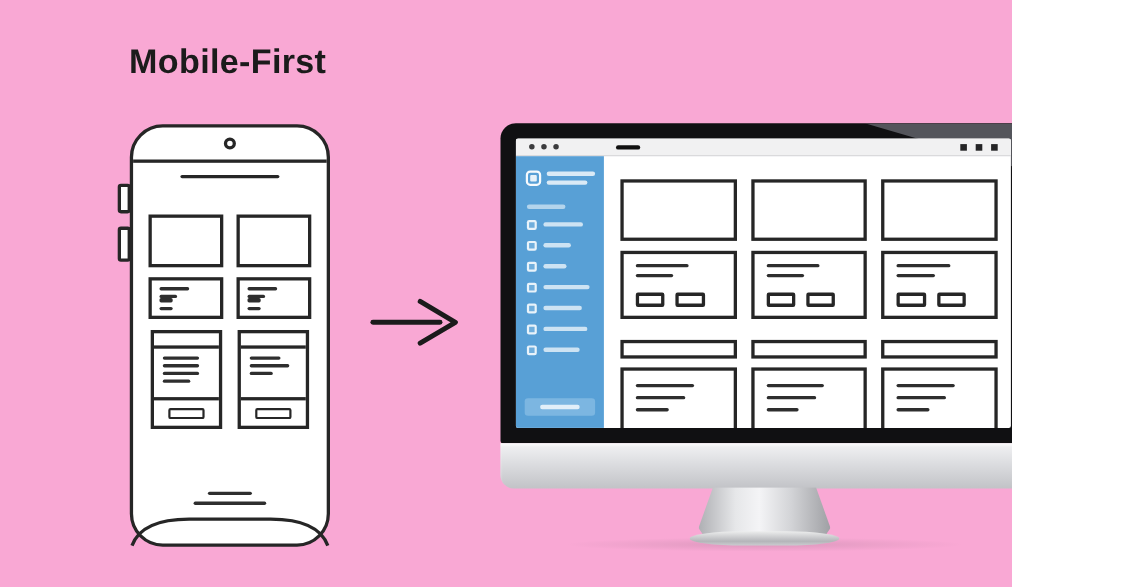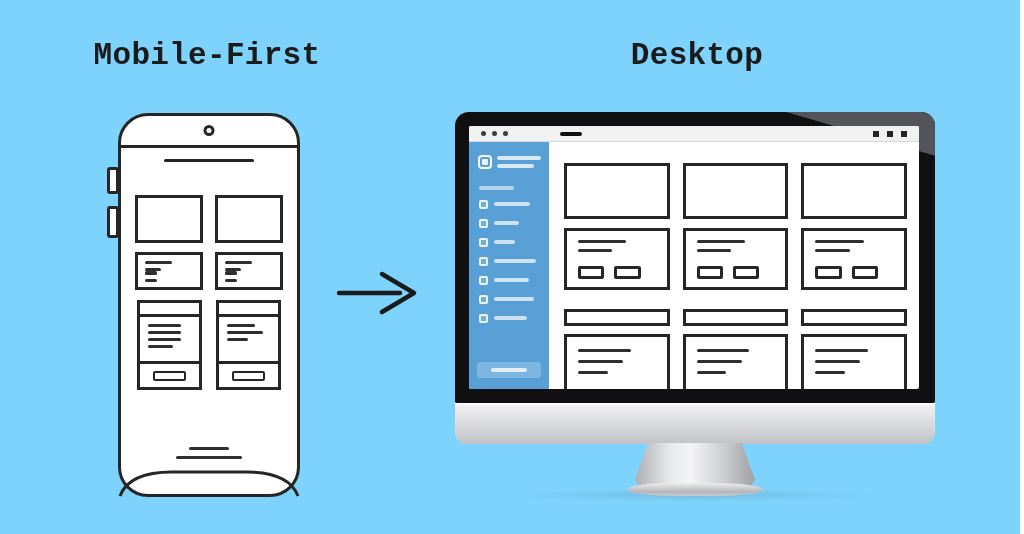--- a/index.html
+++ b/index.html
@@ -1,17 +1,17 @@
 <!DOCTYPE html>
 <html><head>
 <meta charset="utf-8">
 <style>
   html,body{margin:0;padding:0;}
-  .canvas{position:relative;width:1020px;height:534px;background:#7dd3fc;overflow:hidden;
-          font-family:Liberation Mono, monospace;}
+  .canvas{position:relative;width:920px;height:534px;background:#f9a8d4;overflow:hidden;
+          font-family:Liberation Sans, sans-serif;}
 
   
   .title{position:absolute;margin:0;font-size:31px;font-weight:800;color:#1b1b1b;
          letter-spacing:.3px;text-align:center;}
   .title-mobile{left:92px;top:38px;width:230px;}
   .title-desktop{left:597px;top:38px;width:200px;}
 
   
   .lines{display:flex;flex-direction:column;}
   .skl-line{height:3px;background:#2e2e2e;border-radius:1.5px;flex:none;}
@@ -120,21 +120,20 @@
         clip-path:polygon(11% 0,89% 0,100% 84%,96% 100%,4% 100%,0 84%);}
   .base{position:absolute;left:172px;top:371px;width:136px;height:13px;border-radius:50%/70%;
         background:linear-gradient(180deg,#eceded,#b4b5b9 70%,#cbccd0);}
 </style>
 </head>
 <body>
 
 <div class="canvas">
 
   <h1 class="title title-mobile">Mobile-First</h1>
-  <h1 class="title title-desktop">Desktop</h1>
 
   <div class="side-btn sb1"></div>
   <div class="side-btn sb2"></div>
 
   <div class="phone">
     <div class="cam"></div>
     <div class="bezel-line"></div>
     <div class="speaker"></div>
 
     <div class="ph-row rowA">

